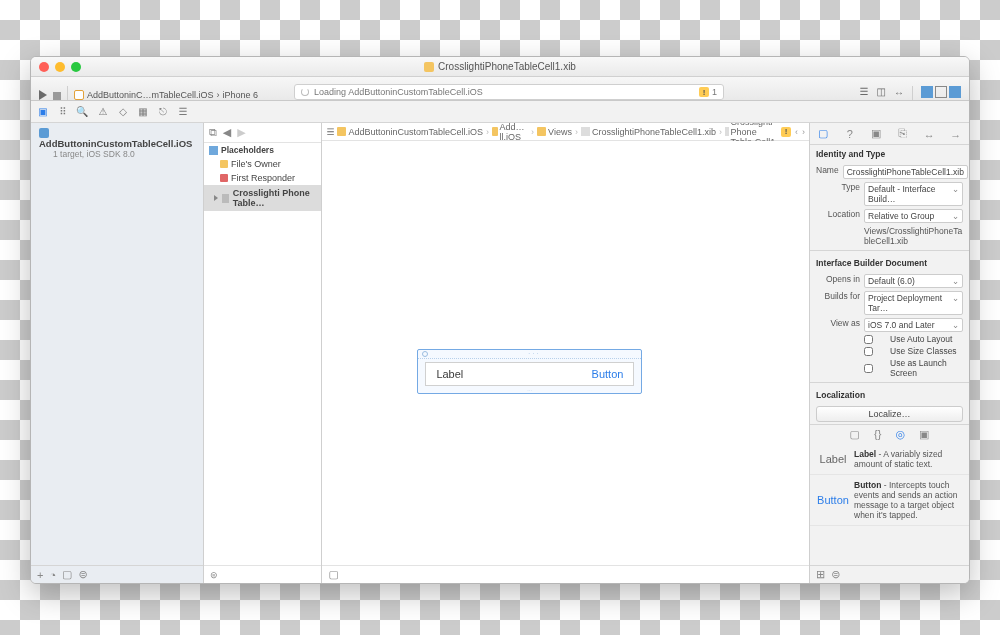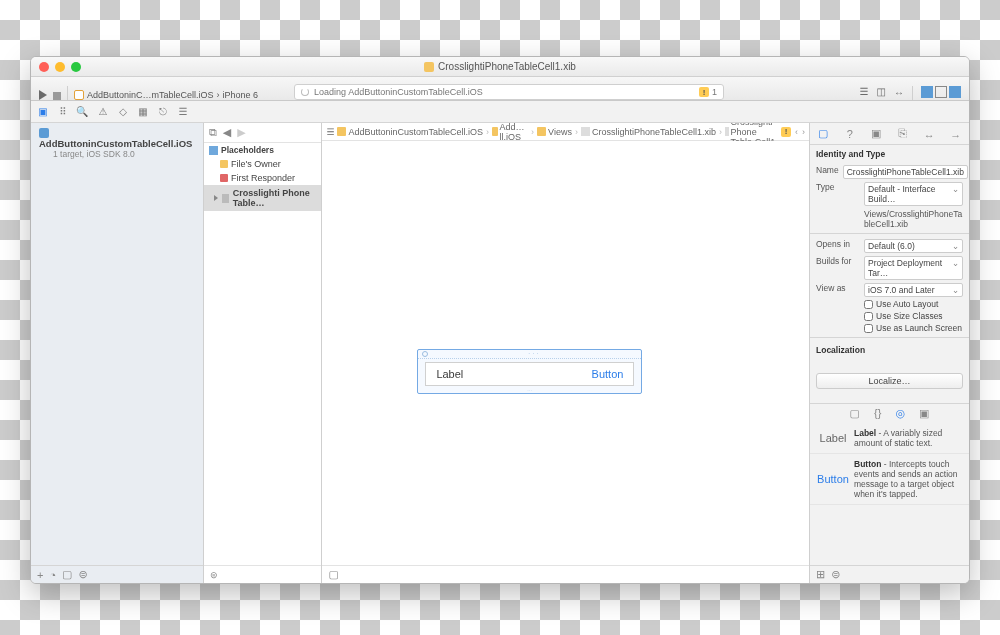--- a/index.html
+++ b/index.html
@@ -73,29 +73,29 @@
 .cbtn{margin-left:auto;color:#2b7de9}
 .cell-bottom{position:absolute;left:0;right:0;bottom:0;height:6px;text-align:center;color:#b8d0ea;font-size:6px}
 .canvas-bottom{height:18px;border-top:1px solid #e3e3e3;display:flex;align-items:center;padding:0 6px;color:#888;font-size:11px}
 
 .inspector{width:160px;background:#f2f2f2;border-left:1px solid #cfcfcf;display:flex;flex-direction:column;font-size:9px;color:#444}
 .insp-tabs{height:22px;border-bottom:1px solid #d5d5d5;display:flex;align-items:center;justify-content:space-around;color:#888;font-size:11px}
 .insp-tabs .it{width:14px;text-align:center}
 .insp-tabs .it.active{color:#2b7de9}
 .section-title{font-size:8.5px;font-weight:bold;padding:4px 6px;color:#333}
 .row{display:flex;padding:1.5px 6px;align-items:flex-start;gap:4px}
-.row .lab{width:44px;text-align:left;color:#555;font-size:8.5px}
+.row .lab{width:44px;text-align:right;color:#555;font-size:8.5px}
 .row .val{flex:1;font-size:8.5px}
 .fld{background:#fff;border:1px solid #ccc;padding:1px 3px;border-radius:2px;font-size:8.5px;width:100%}
 .sel-f{background:#fff;border:1px solid #ccc;padding:1px 3px;border-radius:2px;font-size:8.5px;width:100%;display:flex;justify-content:space-between}
 .sel-f::after{content:"⌄";color:#888}
-.chk{display:flex;align-items:center;gap:3px;font-size:8.5px;padding:1px 6px 1px 54px}
+.chk{display:flex;align-items:center;gap:17px;font-size:8.5px;padding:1px 6px 1px 54px}
 .chk input{width:9px;height:9px}
 .divider{height:1px;background:#d5d5d5;margin:3px 0}
-.loc-btn{margin:14px 6px;background:linear-gradient(#fff,#eee);border:1px solid #ccc;border-radius:3px;text-align:center;padding:2px;font-size:9px}
+.loc-btn{margin:2px 6px;background:linear-gradient(#fff,#eee);border:1px solid #ccc;border-radius:3px;text-align:center;padding:2px;font-size:9px}
 .objlib{border-top:1px solid #d5d5d5;display:flex;justify-content:center;gap:14px;padding:3px;color:#888;font-size:11px}
 .objlib .active{color:#2b7de9}
 .lib-items{flex:1;overflow:auto}
 .lib-item{display:flex;gap:6px;padding:5px 8px;border-bottom:1px solid #e5e5e5}
 .lib-icon{width:30px;font-size:11px;color:#666;display:flex;align-items:center;justify-content:center}
 .lib-icon.b{color:#2b7de9}
 .lib-txt{flex:1;font-size:8.5px;color:#555}
 .lib-txt b{color:#333}
 .insp-bottom{height:18px;border-top:1px solid #d5d5d5;display:flex;align-items:center;padding:0 6px;gap:6px;color:#888;font-size:11px}
 .plainpath{font-size:8px;color:#555;word-break:break-all}
@@ -275,25 +275,34 @@
         </div>
       <div class="row">
           <div class="lab">Type</div>
           <div class="val">
             <div class="sel-f">
               <span>Default - Interface Build…</span>
             </div>
           </div>
         </div>
       <div class="row">
+          <div class="lab">Location</div>
+          <div class="val">
+            <div class="sel-f">
+              <span>Relative to Group</span>
+            </div>
+          </div>
+        </div>
+      <div class="row">
           <div class="lab"></div>
           <div class="val plainpath">Views/CrosslightiPhoneTableCell1.xib</div>
         </div>
 
       <div class="divider"></div>
+      <div class="section-title">Interface Builder Document</div>
       <div class="row">
           <div class="lab">Opens in</div>
           <div class="val">
             <div class="sel-f">
               <span>Default (6.0)</span>
             </div>
           </div>
         </div>
       <div class="row">
           <div class="lab">Builds for</div>

